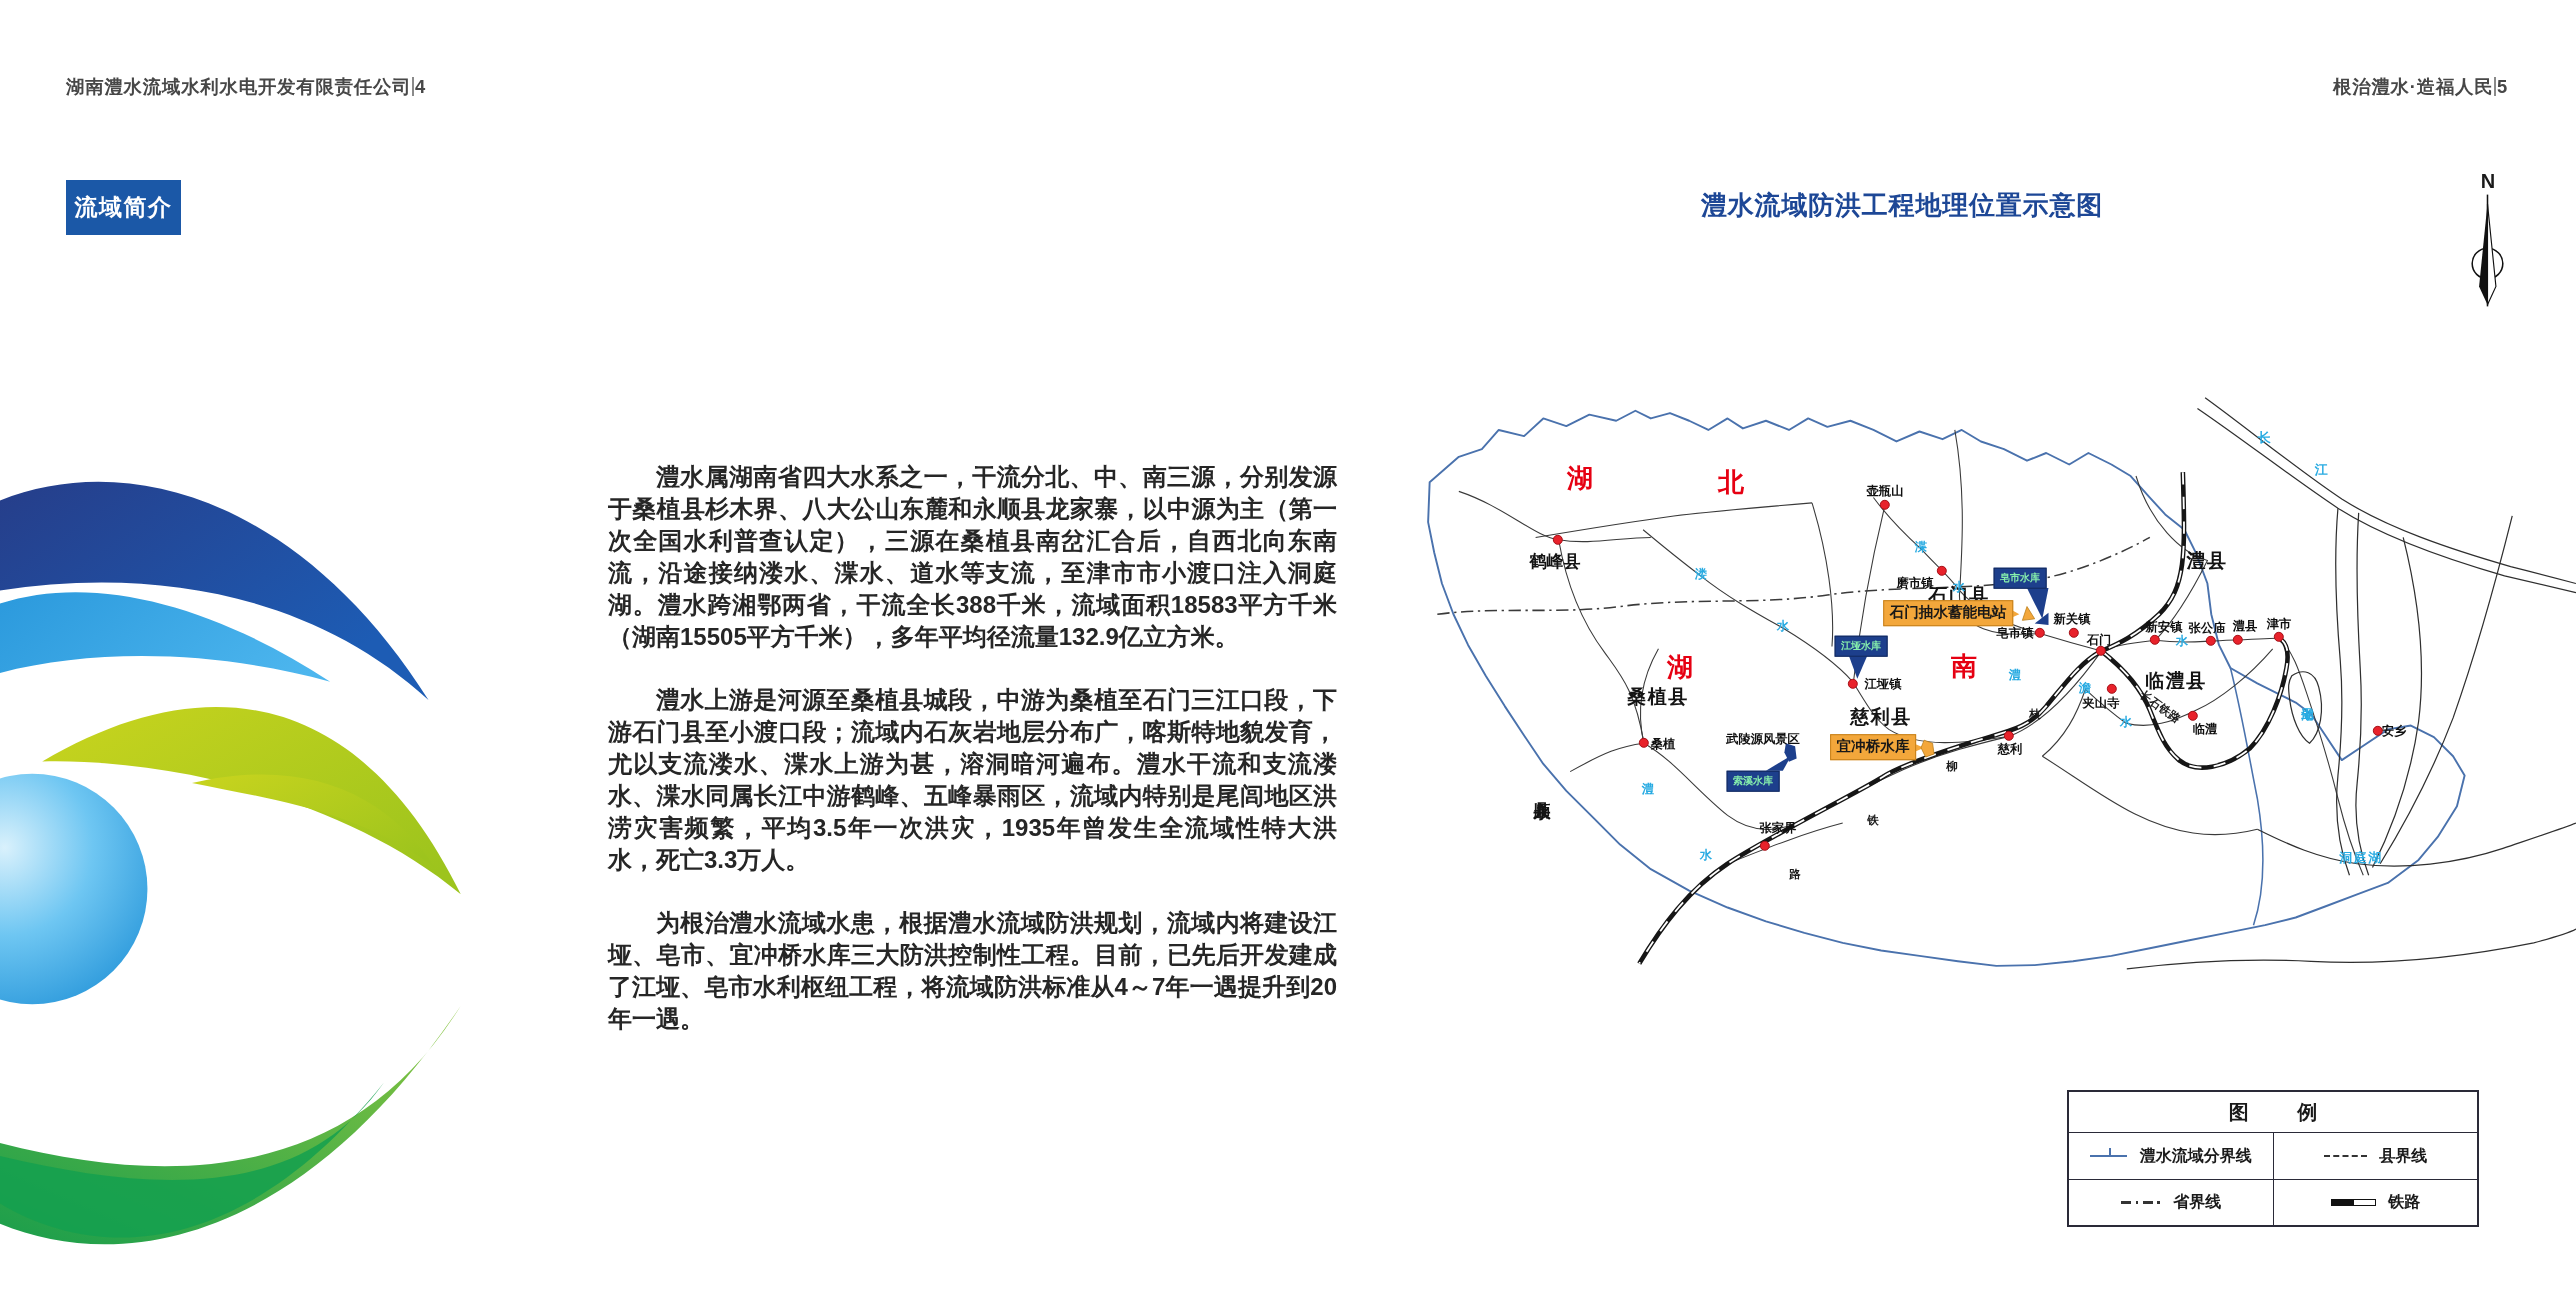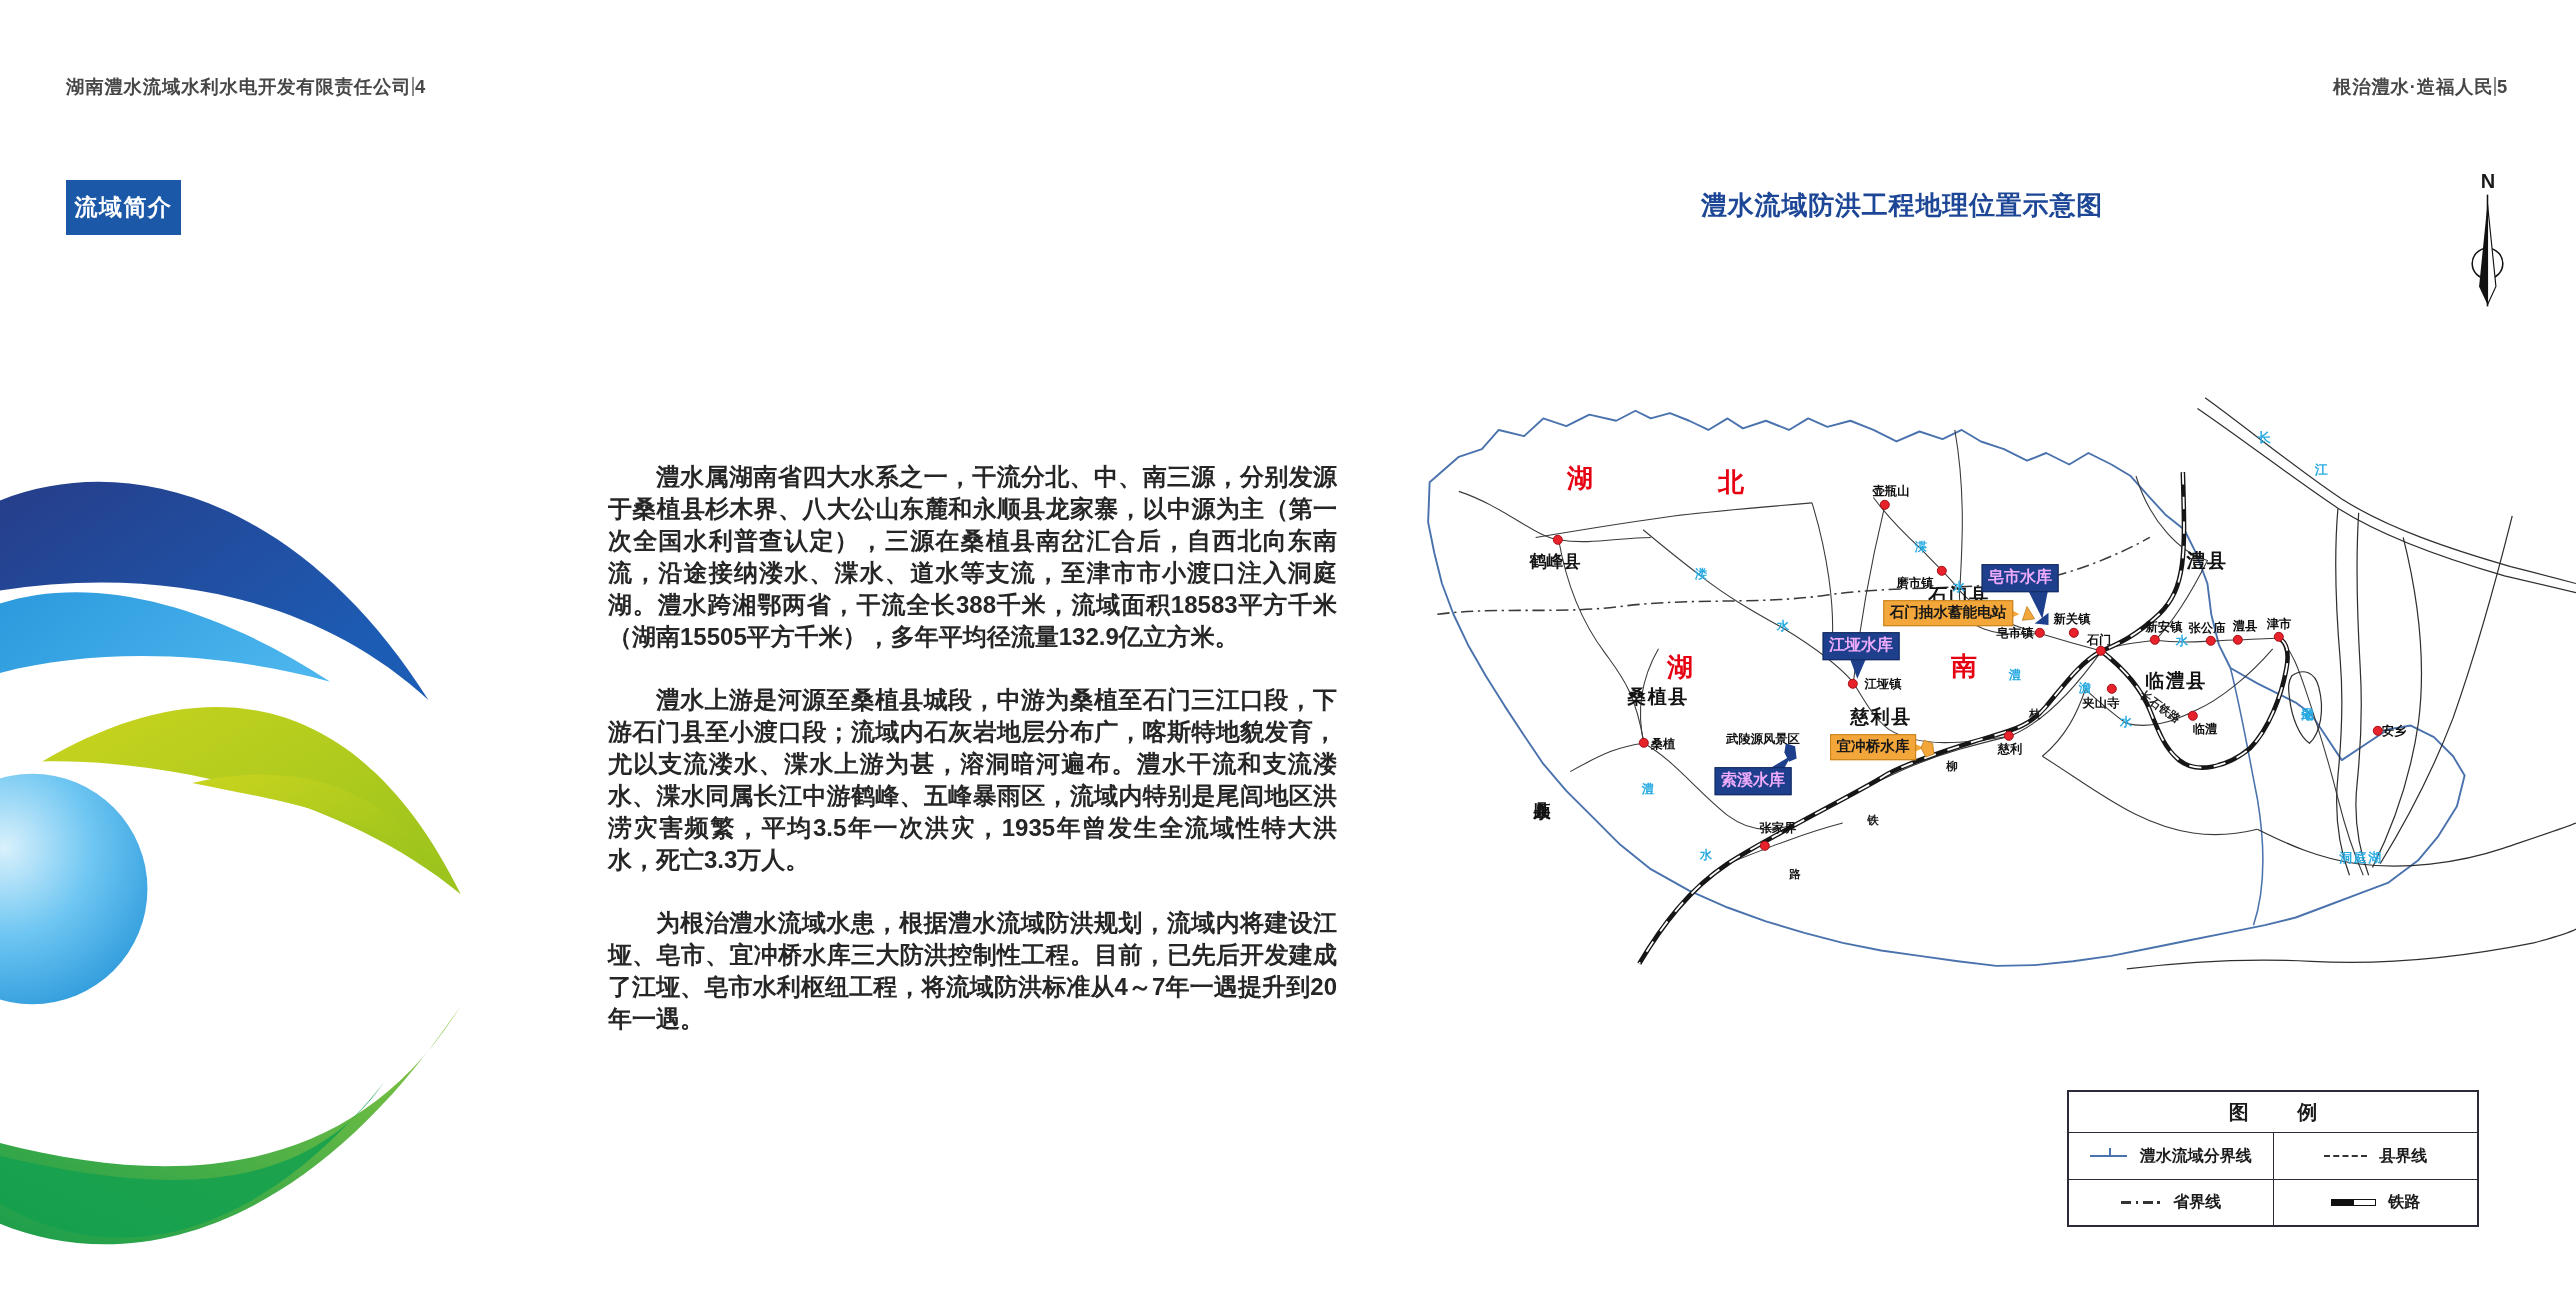--- a/index.html
+++ b/index.html
@@ -34,21 +34,21 @@
   .prov{font-size:26px;color:#e60012;}
   .county{font-size:19px;color:#141414;letter-spacing:1.5px;}
   .county-sm{font-size:17px;color:#141414;}
   .town{font-size:12.3px;color:#101010;}
   .scenic{font-size:12.3px;color:#101010;}
   .river{font-size:12.3px;color:#29abe2;}
   .water{font-size:13px;color:#29abe2;letter-spacing:1.5px;}
   .rail{font-size:11.5px;color:#1c1c1c;}
   .vtx{writing-mode:vertical-rl;transform:translate(-50%,-50%);}
   .dot{width:8.4px;height:8.4px;border-radius:50%;background:#e8222b;border:0.8px solid #a50f16;}
-  .co-blue{background:#1d3f8c;color:#f0abfc;font-size:16px;padding:2.3px 5.4px;border:0.8px solid #12295d;}
+  .co-blue{background:#1d3f8c;color:#86efac;font-size:10px;padding:2.3px 5.4px;border:0.8px solid #12295d;}
   .co-orange{background:#f3a73b;color:#181818;font-size:14.6px;padding:2.3px 5.4px;border:0.8px solid #c57f1a;}
 
   
   .legend{position:absolute;left:2067px;top:1090px;width:412px;height:137px;
        border:2.3px solid #2a2a38;box-sizing:border-box;background:#fff;}
   .legend .ttl{height:40px;border-bottom:1.5px solid #2a2a38;display:flex;align-items:center;
        justify-content:center;font-size:20px;font-weight:700;letter-spacing:21.5px;text-indent:21.5px;color:#1a1a1a;}
   .legend .grid{display:grid;grid-template-columns:1fr 1fr;grid-template-rows:1fr 1fr;height:92px;}
   .legend .cell{display:flex;align-items:center;justify-content:center;gap:12.3px;}
   .legend .cell.b{border-top:1.5px solid #2a2a38;}
@@ -213,21 +213,21 @@
     <div class="map-lb prov" style="left: 1731px; top: 482px;">北</div>
     <div class="map-lb prov" style="left: 1680px; top: 667px;">湖</div>
     <div class="map-lb prov" style="left: 1964px; top: 666px;">南</div>
     <div class="map-lb county-sm" style="left: 1555px; top: 561px;">鹤峰县</div>
     <div class="map-lb county" style="left: 1959px; top: 596px;">石门县</div>
     <div class="map-lb county" style="left: 2207px; top: 561px;">澧县</div>
     <div class="map-lb county" style="left: 2176px; top: 681px;">临澧县</div>
     <div class="map-lb county" style="left: 1881px; top: 717px;">慈利县</div>
     <div class="map-lb county" style="left: 1658px; top: 697px;">桑植县</div>
     <div class="map-lb county-sm vtx" style="left: 1542px; top: 789px;">永顺县</div>
-    <div class="map-lb town" style="left: 1885px; top: 491px; margin-left: 6px;">壶瓶山</div>
+    <div class="map-lb town" style="left: 1885px; top: 491px;">壶瓶山</div>
     <div class="map-lb town" style="left: 1915px; top: 583px;">磨市镇</div>
     <div class="map-lb town" style="left: 2015px; top: 633px;">皂市镇</div>
     <div class="map-lb town" style="left: 2072px; top: 619px;">新关镇</div>
     <div class="map-lb town" style="left: 2099px; top: 640px;">石门</div>
     <div class="map-lb town" style="left: 2164px; top: 627px;">新安镇</div>
     <div class="map-lb town" style="left: 2207px; top: 628px;">张公庙</div>
     <div class="map-lb town" style="left: 2245px; top: 626px;">澧县</div>
     <div class="map-lb town" style="left: 2279px; top: 624px;">津市</div>
     <div class="map-lb town" style="left: 2010px; top: 749px;">慈利</div>
     <div class="map-lb town" style="left: 2101px; top: 703px;">夹山寺</div>

